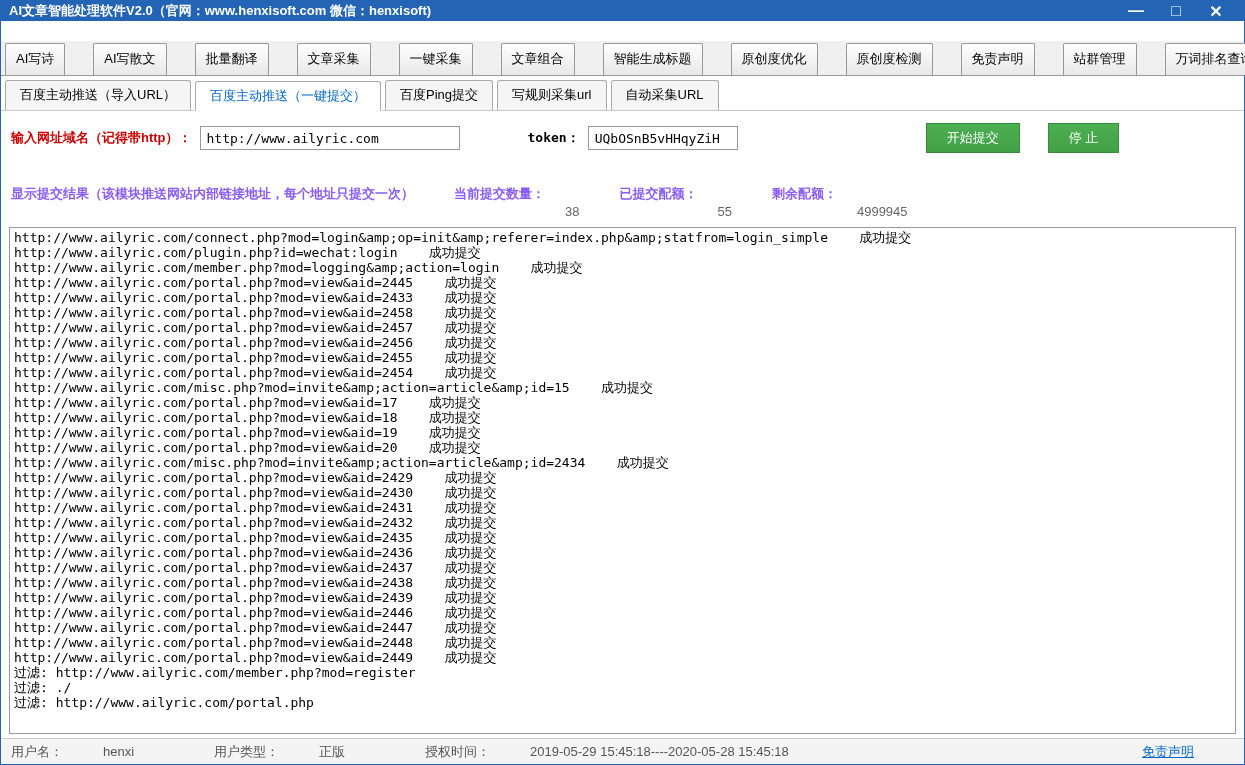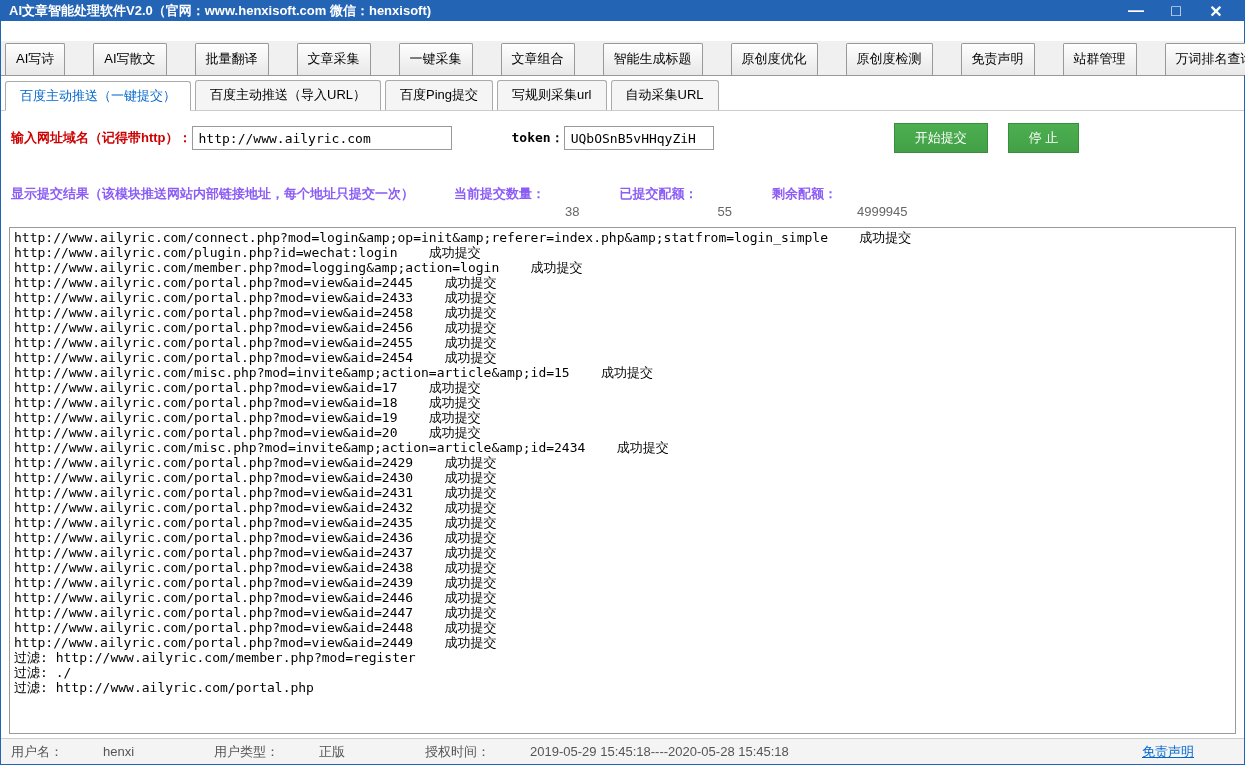--- a/index.html
+++ b/index.html
@@ -9,21 +9,21 @@
 .titlebar-text { flex: 1; }
 .win-controls { display: flex; gap: 0; }
 .win-btn { width: 40px; height: 32px; display: flex; align-items: center; justify-content: center; color: #fff; font-size: 16px; cursor: pointer; }
 .spacer { height: 20px; background: #fff; }
 .main-tabs { display: flex; border-bottom: 1px solid #999; background: #f0f0f0; padding-left: 4px; padding-top: 2px; gap: 26px; }
 .main-tab { padding: 6px 10px; border: 1px solid #999; border-bottom: none; background: linear-gradient(#fefefe,#e8e8e8); margin-right: 2px; cursor: pointer; font-size: 13px; border-radius: 2px 2px 0 0; white-space: nowrap; }
 .main-tab.active { background: #f97316; position: relative; top: 1px; border-bottom: 1px solid #fff; }
 .sub-tabs { display: flex; padding: 4px 4px 0 4px; border-bottom: 1px solid #ccc; }
 .sub-tab { padding: 5px 14px; border: 1px solid #aaa; border-bottom: none; background: #f5f5f5; margin-right: 4px; cursor: pointer; font-size: 13px; border-radius: 3px 3px 0 0; }
 .sub-tab.active { background: #fff; color: #0066cc; border-bottom: 1px solid #fff; position: relative; top: 1px; }
-.input-row { display: flex; align-items: center; padding: 12px 10px; }
+.input-row { display: flex; align-items: center; padding: 12px 10px; gap: 8px; }
 .input-label { color: #c00; font-weight: bold; }
 .text-input { border: 1px solid #999; padding: 3px 6px; font-family: monospace; font-size: 13px; height: 24px; }
 .url-input { width: 260px; }
 .token-label { margin-left: 60px; font-weight: bold; font-family: monospace; }
 .token-input { width: 150px; font-family: monospace; }
 .btn { padding: 5px 20px; background: linear-gradient(#4caf50,#43a047); color: #fff; border: 1px solid #388e3c; cursor: pointer; font-size: 13px; }
 .btn-start { margin-left: 180px; }
 .btn-stop { margin-left: 20px; }
 .status-row { display: flex; align-items: center; padding: 4px 10px; gap: 0; font-size: 13px; }
 .status-red { color: #8b5cf6; font-weight: bold; }
@@ -65,22 +65,22 @@
       <div class="main-tab">原创度检测</div>
       <div class="main-tab">免责声明</div>
       <div class="main-tab">站群管理</div>
       <div class="main-tab">万词排名查询</div>
       <div class="main-tab active">百度推送</div>
       <div class="main-tab">流量点击优化</div>
       <div class="main-tab">其他工具</div>
     </div>
 
   <div class="sub-tabs" id="sub-tabs">
+      <div class="sub-tab">百度主动推送（导入URL）</div>
       <div class="sub-tab active">百度主动推送（一键提交）</div>
-      <div class="sub-tab">百度主动推送（导入URL）</div>
       <div class="sub-tab">百度Ping提交</div>
       <div class="sub-tab">写规则采集url</div>
       <div class="sub-tab">自动采集URL</div>
     </div>
 
   <div class="input-row">
     <span class="input-label">输入网址域名（记得带http）：</span>
     <input class="text-input url-input" value="http://www.ailyric.com" style="">
     <span class="token-label">token：</span>
     <input class="text-input token-input" value="UQbOSnB5vHHqyZiH" style="">
@@ -98,20 +98,21 @@
     <span class="stat-val">4999945</span>
   </div>
 
   <div class="log-container" id="log-container">
       <div class="log-line">http://www.ailyric.com/connect.php?mod=login&amp;amp;op=init&amp;amp;referer=index.php&amp;amp;statfrom=login_simple    成功提交</div>
       <div class="log-line">http://www.ailyric.com/plugin.php?id=wechat:login    成功提交</div>
       <div class="log-line">http://www.ailyric.com/member.php?mod=logging&amp;amp;action=login    成功提交</div>
       <div class="log-line">http://www.ailyric.com/portal.php?mod=view&amp;aid=2445    成功提交</div>
       <div class="log-line">http://www.ailyric.com/portal.php?mod=view&amp;aid=2433    成功提交</div>
       <div class="log-line">http://www.ailyric.com/portal.php?mod=view&amp;aid=2458    成功提交</div>
+      <div class="log-line">http://www.ailyric.com/portal.php?mod=view&amp;aid=2457    成功提交</div>
       <div class="log-line">http://www.ailyric.com/portal.php?mod=view&amp;aid=2456    成功提交</div>
       <div class="log-line">http://www.ailyric.com/portal.php?mod=view&amp;aid=2455    成功提交</div>
       <div class="log-line">http://www.ailyric.com/portal.php?mod=view&amp;aid=2454    成功提交</div>
       <div class="log-line">http://www.ailyric.com/misc.php?mod=invite&amp;amp;action=article&amp;amp;id=15    成功提交</div>
       <div class="log-line">http://www.ailyric.com/portal.php?mod=view&amp;aid=17    成功提交</div>
       <div class="log-line">http://www.ailyric.com/portal.php?mod=view&amp;aid=18    成功提交</div>
       <div class="log-line">http://www.ailyric.com/portal.php?mod=view&amp;aid=19    成功提交</div>
       <div class="log-line">http://www.ailyric.com/portal.php?mod=view&amp;aid=20    成功提交</div>
       <div class="log-line">http://www.ailyric.com/misc.php?mod=invite&amp;amp;action=article&amp;amp;id=2434    成功提交</div>
       <div class="log-line">http://www.ailyric.com/portal.php?mod=view&amp;aid=2429    成功提交</div>

